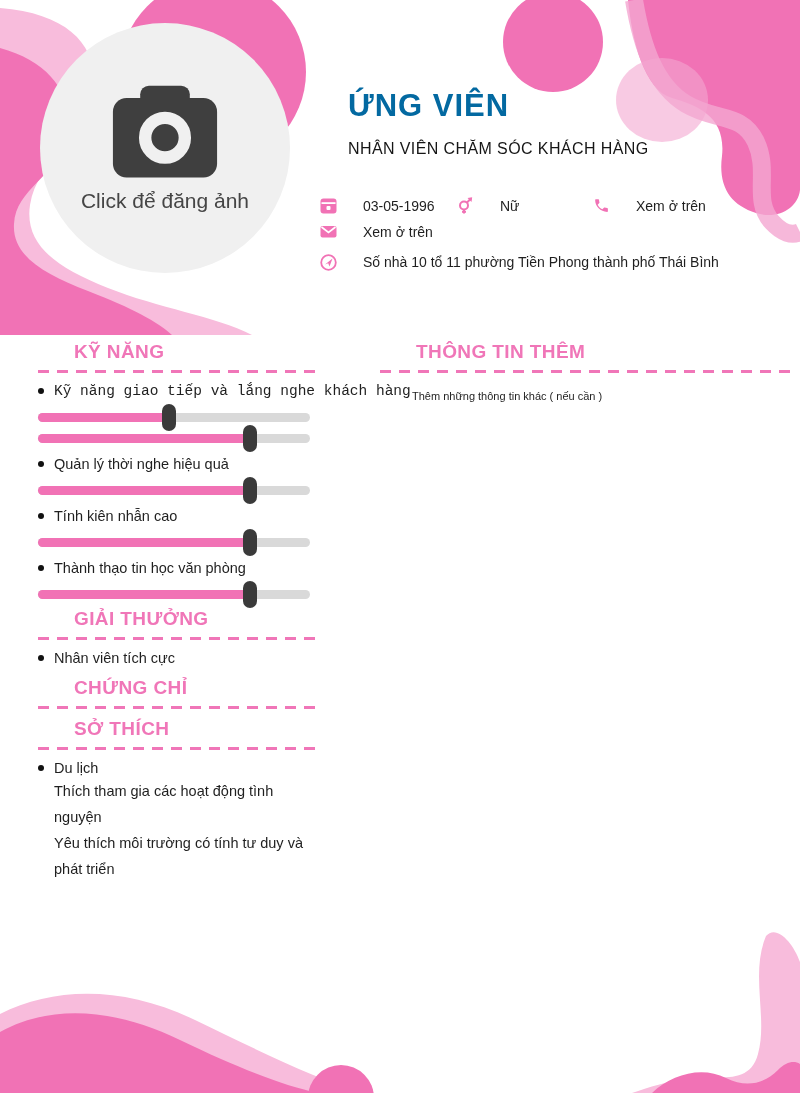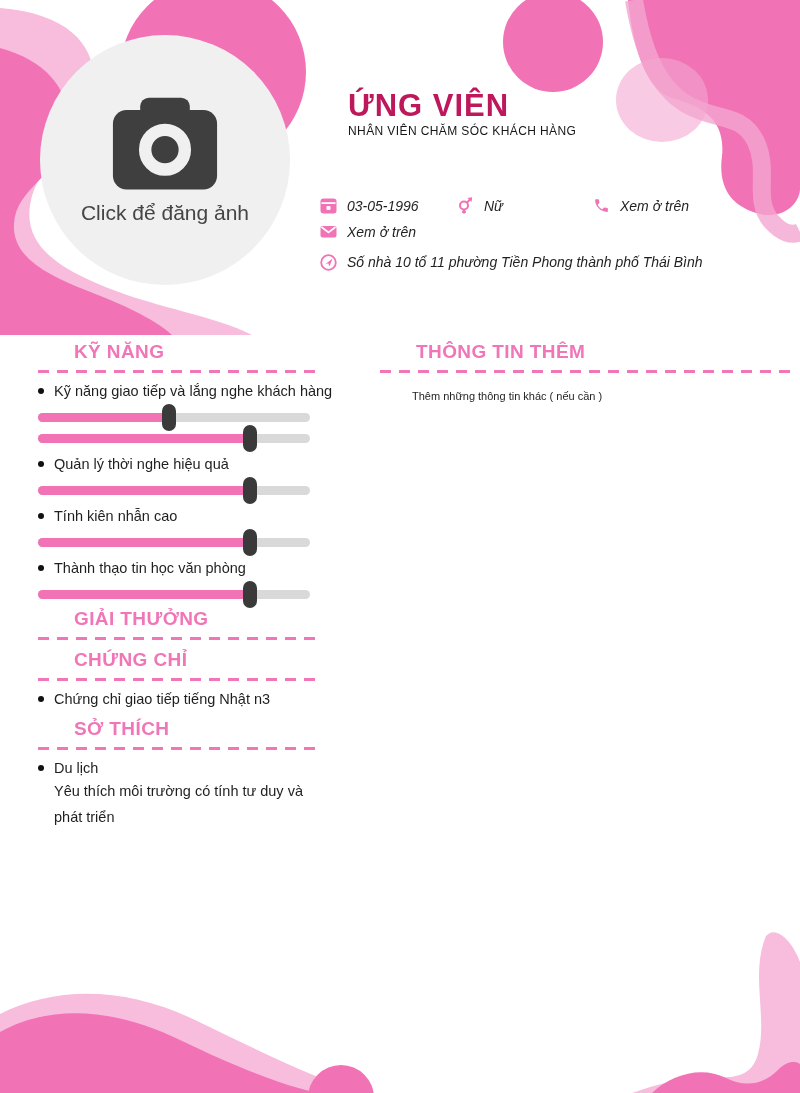--- a/index.html
+++ b/index.html
@@ -21,56 +21,56 @@
     background:#fff;
     position:relative;
     overflow:hidden;
   }
   .deco{position:absolute;left:0;pointer-events:none;}
   .deco-top{top:0;}
   .deco-bottom{top:928px;}
 
   
   .photo-circle{
-    position:absolute;left:40px;top:35px;width:250px;height:250px;
+    position:absolute;left:40px;top:23px;width:250px;height:250px;
     border-radius:50%;background:var(--photo-bg);
     display:flex;flex-direction:column;align-items:center;justify-content:center;
     cursor:pointer;
   }
   .photo-label{font-size:21px;color:#454545;margin-top:4px;}
 
   
   .header{position:absolute;left:348px;top:88px;width:430px;}
-  .name{font-size:31px;font-weight:bold;color:#be185d;letter-spacing:1px;}
-  .job-title{font-size:12px;font-weight:500;color:#161616;letter-spacing:.4px;}
+  .name{font-size:31px;font-weight:bold;color:#0369a1;letter-spacing:1px;}
+  .job-title{font-size:16px;font-weight:500;color:#161616;margin-top:16px;letter-spacing:.4px;}
 
   
   .contact{position:absolute;left:320px;top:197px;width:475px;font-size:14px;}
   .c-row{display:flex;align-items:flex-start;margin-bottom:9px;}
-  .c-item{display:flex;align-items:center;gap:10px;font-style:italic;}
+  .c-item{display:flex;align-items:center;gap:26px;}
   .c-item.w1{width:137px;}
   .c-item.w2{width:136px;}
   .c-icon{width:17px;height:17px;flex:none;display:block;}
   .addr-text{width:402px;line-height:26px;}
   .addr-row{align-items:center;}
 
   
   .columns{position:absolute;left:38px;top:332px;width:752px;display:flex;gap:58px;}
   .col-left{width:284px;flex:none;}
   .col-right{flex:1;}
   h2.sec{font-size:19px;font-weight:bold;color:var(--pink-heading);letter-spacing:.4px;line-height:1;margin-top:10px;margin-left:36px;}
   .dash{height:3px;margin-top:9px;
     background:repeating-linear-gradient(90deg,var(--pink-heading) 0 11px,transparent 11px 19px);}
   .sec-gap{margin-top:18px;}
 
   .li{display:flex;gap:10px;font-size:14.5px;line-height:20px;margin-top:8px;}
   .dot{flex:none;width:6px;height:6px;border-radius:50%;background:#111;margin-top:7px;}
   .skill .li{white-space:nowrap;}
   .skill{margin-top:11px;}
-  .skill:first-of-type{margin-top:0;}
+  .skill:first-of-type{margin-top:0;font-family:Liberation Mono, monospace;}
   .track{position:relative;margin-top:12px;width:272px;height:9px;border-radius:5px;background:var(--track);}
   .fill{position:relative;height:9px;border-radius:5px;background:var(--pink);}
   .thumb{position:absolute;right:-7px;top:-9px;width:14px;height:27px;border-radius:7px;background:var(--thumb);}
 
   .hobby-line{font-size:14.5px;line-height:26px;margin-left:16px;}
   .note{font-size:11px;margin:17px 0 0 32px;}
 </style>
 </head>
 <body>
 
@@ -208,34 +208,35 @@
         <div class="track">
           <div class="fill" style="width: 78%;">
             <span class="thumb"></span>
             </div>
         </div>
       </div>
     </div>
 
     <h2 class="sec sec-gap">GIẢI THƯỞNG</h2>
     <div class="dash"></div>
-
-    <h2 class="sec sec-gap">CHỨNG CHỈ</h2>
-    <div class="dash"></div>
     <div class="li">
       <span class="dot"></span>
-      <span>Chứng chỉ giao tiếp tiếng Nhật n3</span>
-    </div>
+      <span>Nhân viên tích cực</span>
+    </div>
+
+    <h2 class="sec sec-gap">CHỨNG CHỈ</h2>
+    <div class="dash"></div>
 
     <h2 class="sec sec-gap">SỞ THÍCH</h2>
     <div class="dash"></div>
     <div class="li">
       <span class="dot"></span>
       <span>Du lịch</span>
     </div>
+    <div class="hobby-line">Thích tham gia các hoạt động tình nguyện</div>
     <div class="hobby-line">Yêu thích môi trường có tính tư duy và phát triển</div>
 
   </div>
 
   <div class="col-right">
     <h2 class="sec">THÔNG TIN THÊM</h2>
     <div class="dash"></div>
     <div class="note">Thêm những thông tin khác ( nếu cần )</div>
   </div>
 </div>

